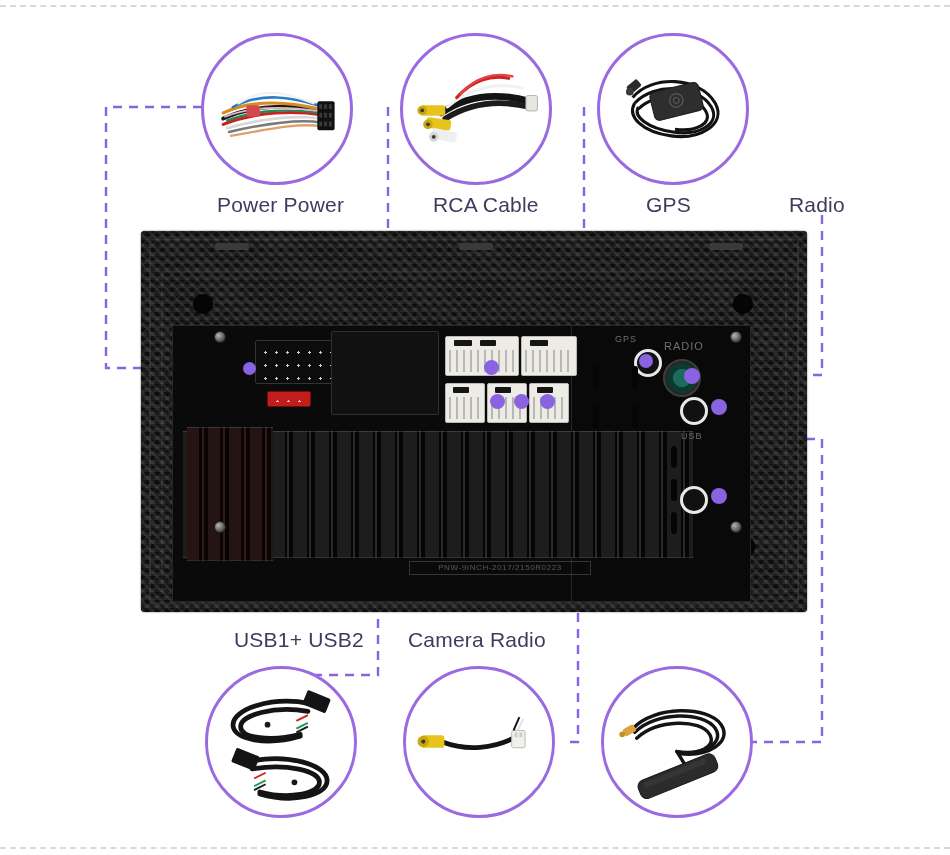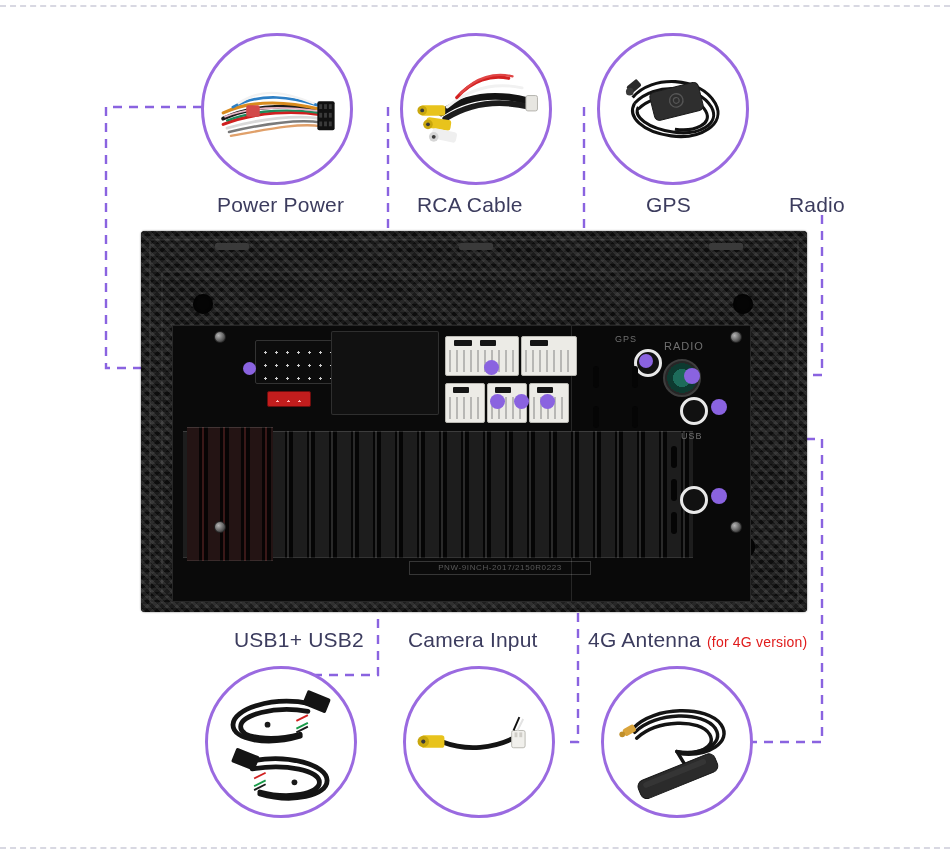--- a/index.html
+++ b/index.html
@@ -224,21 +224,21 @@
         <circle cx="80" cy="68" r="3" fill="none" stroke="#555" stroke-width="1.2"></circle>
       </g>
       <g>
         <rect x="28" y="48" width="14" height="9" rx="2" fill="#2a2a2a" transform="rotate(-40 35 52)"></rect>
         <circle cx="31" cy="58" r="4" fill="#3a3a3a"></circle>
       </g>
     </svg>
   </div>
 
   <div class="lbl" style="left:217px;top:193px;"><span>Power Power</span></div>
-  <div class="lbl" style="left:417px;top:193px;"><span>RCA Cable</span></div>
+  <div class="lbl" style="left:433px;top:193px;"><span>RCA Cable</span></div>
   <div class="lbl" style="left:646px;top:193px;"><span>GPS</span></div>
   <div class="lbl" style="left:789px;top:193px;"><span>Radio</span></div>
 
   <div class="device">
     <div class="carbon"></div>
     <div class="outerframe"></div>
     <div class="innerwell"></div>
 
     <div class="hole" style="left:52px;top:63px;width:20px;height:20px;"></div>
     <div class="hole" style="left:592px;top:63px;width:20px;height:20px;"></div>
@@ -317,25 +317,21 @@
   <div class="dot" style="left:484px;top:360px;width:15px;height:15px;"></div>
   <div class="dot" style="left:639px;top:354px;width:14px;height:14px;"></div>
   <div class="dot" style="left:684px;top:368px;width:16px;height:16px;"></div>
   <div class="dot" style="left:711px;top:399px;width:16px;height:16px;"></div>
   <div class="dot" style="left:711px;top:488px;width:16px;height:16px;"></div>
   <div class="dot" style="left:490px;top:394px;width:15px;height:15px;"></div>
   <div class="dot" style="left:514px;top:394px;width:15px;height:15px;"></div>
   <div class="dot" style="left:540px;top:394px;width:15px;height:15px;"></div>
 
   <div class="lbl" style="left:234px;top:628px;"><span>USB1+ USB2</span></div>
-  <div class="lbl" style="left:408px;top:628px;"><span>Camera Input</span></div>
-  <div class="lbl" style="left:588px;top:628px;">
-    <span>4G Antenna</span>
-    <span class="note">(for 4G version)</span>
-  </div>
+  <div class="lbl" style="left:408px;top:628px;"><span>Camera Radio</span></div>
 
   <div class="bubble" style="left:205px;top:666px;width:152px;height:152px;">
     <svg viewBox="0 0 152 152">
       <g fill="none" stroke="#141414" stroke-width="5" stroke-linecap="round">
         <path d="M106,36 C66,28 26,42 26,58 C26,74 62,80 96,70"></path>
         <path d="M104,44 C68,38 34,48 34,60 C34,72 66,76 96,68"></path>
       </g>
       <rect x="100" y="26" width="26" height="16" rx="2" fill="#141414" transform="rotate(22 113 34)"></rect>
       <g stroke-width="2" fill="none">
         <path d="M92,54 L104,48" stroke="#d02020"></path>

